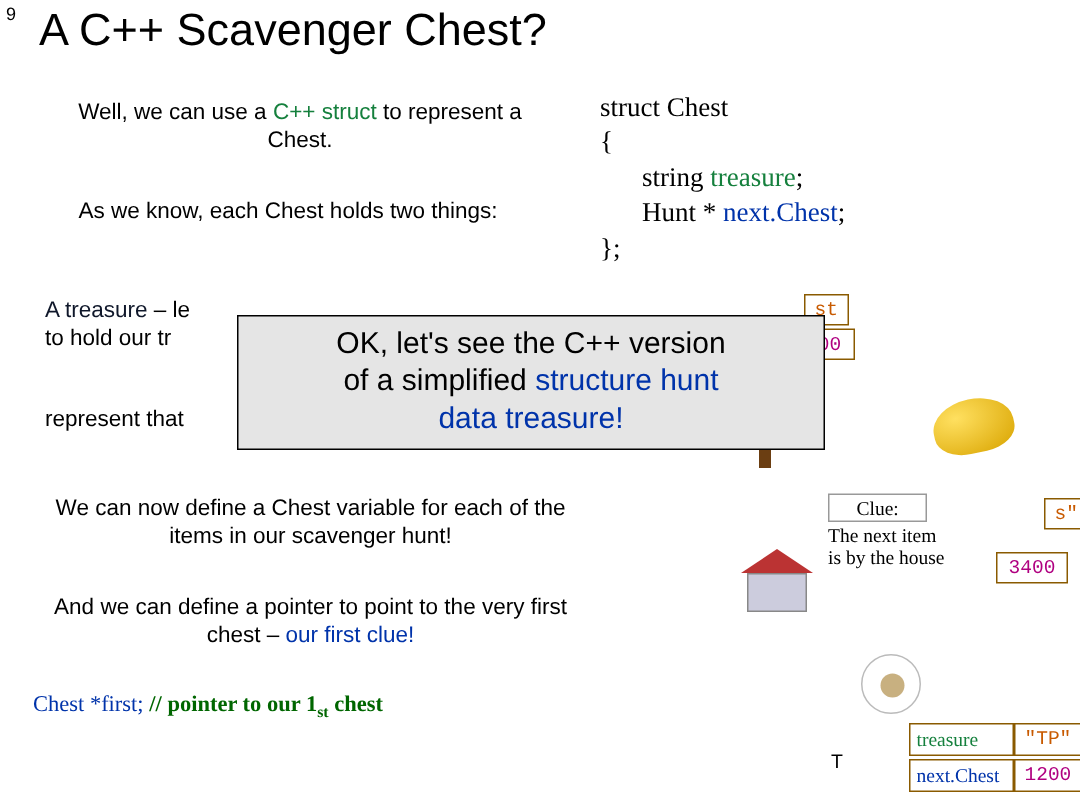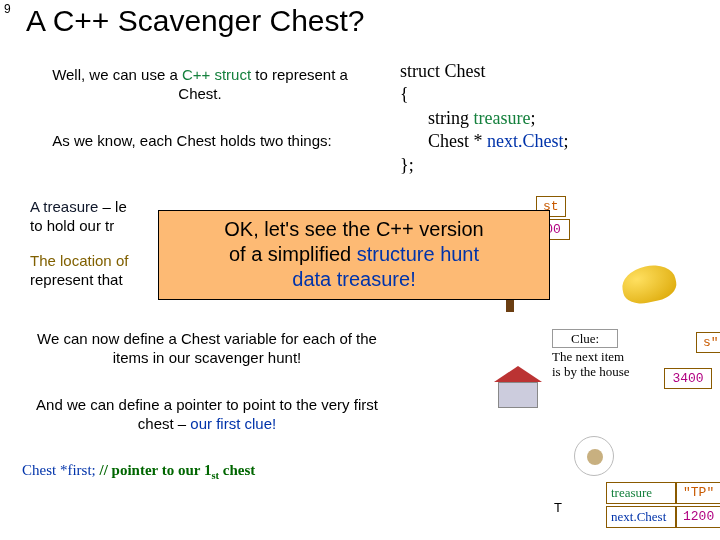--- a/index.html
+++ b/index.html
@@ -95,21 +95,21 @@
   .green { color: #006600; font-weight: bold; }
   .darkgold { color: #806000; }
   .sm-sub { font-size: 70%; vertical-align: sub; }
 
   .callout {
     position: absolute;
     top: 210px;
     left: 158px;
     width: 392px;
     height: 90px;
-    background: #fdba74;
+    background: #e5e5e5;
     border: 1.5px solid #000;
     padding: 6px 10px;
     font-size: 20px;
     text-align: center;
     line-height: 1.25;
     z-index: 20;
   }
 
   
   .scene { position: absolute; z-index: 5; }
@@ -201,42 +201,42 @@
 </div>
 
 <div class="para para-know">As we know, each Chest holds two things:</div>
 
 <div class="para para-treasure">
   <span class="purple">A treasure</span><span> – le</span><br>
   <span>to hold our tr</span>
 </div>
 
 <div class="para para-loc">
-  <span class="darkgold">The location of</span><br>
+  <br>
   <span>represent that</span>
 </div>
 
 <div class="para para-define">We can now define a Chest variable for each of the items in our scavenger hunt!</div>
 
 <div class="para para-ptr">
   <span>And we can define a pointer to point to the very first chest – </span><span class="blue">our first clue!</span>
 </div>
 
 <div class="code-first">
   <span class="blue">Chest *first;</span><span class="green"> // pointer to our 1</span><span class="green sm-sub">st</span><span class="green"> chest</span>
 </div>
 
 <div class="struct-code">
   <div>struct Chest</div>
   <div>{</div>
   <div style="padding-left:28px;">
     <span>string </span><span class="red">treasure</span><span>;</span>
   </div>
   <div style="padding-left:28px;">
-    <span>Chest * </span><span class="blue">next.Chest</span><span>;</span>
+    <span>Hunt * </span><span class="blue">next.Chest</span><span>;</span>
   </div>
   <div>};</div>
 </div>
 
 <div class="scene" style="left:476px; top:248px; width:240px; height:300px;">
   <div class="tree" style="left:18px; top:16px;"></div>
   <div class="tree-trunk" style="left:30px; top:52px;"></div>
   <div class="bananas" style="left:146px; top:18px;"></div>
   <div class="roof" style="left:18px; top:118px;"></div>
   <div class="house" style="left:22px; top:134px;"></div>

